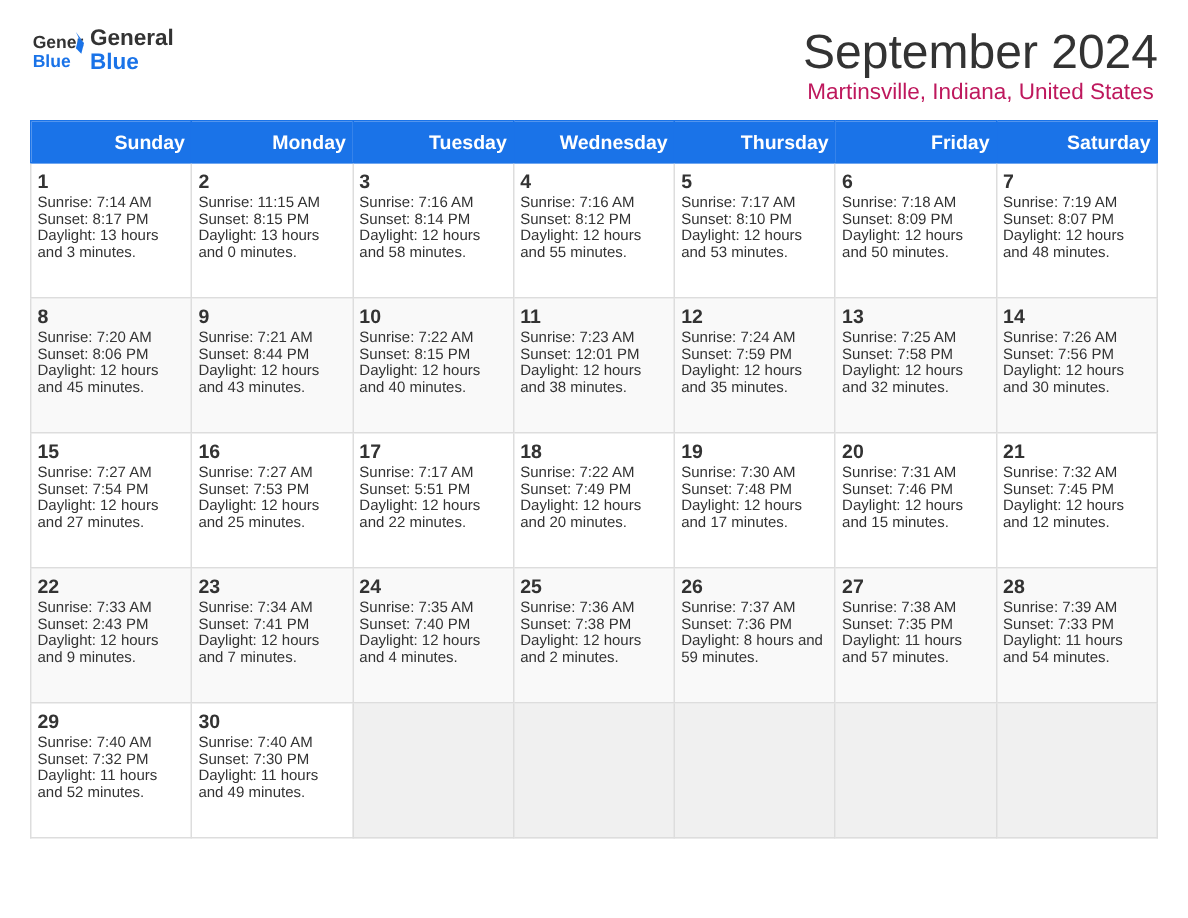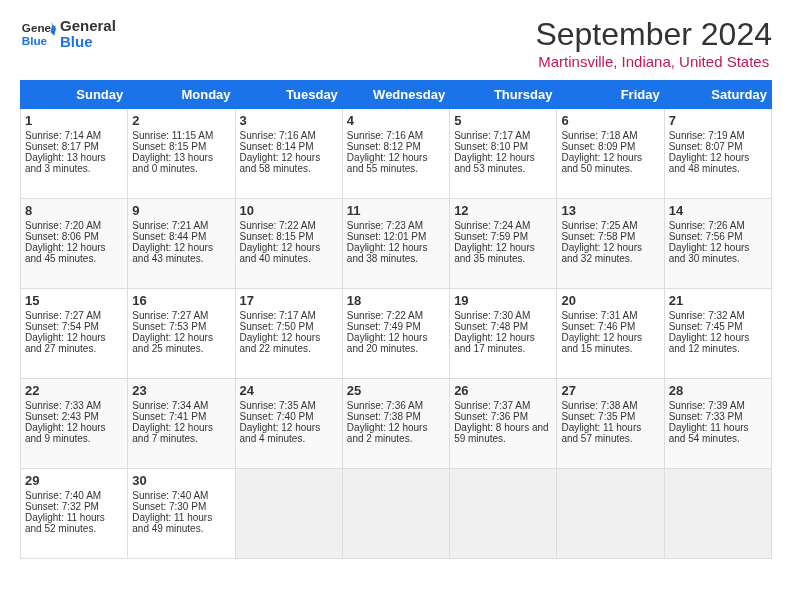--- a/index.html
+++ b/index.html
@@ -207,21 +207,21 @@
         </td>
         <td>
           <span class="day-num">16</span>
           <div>Sunrise: 7:27 AM</div>
           <div>Sunset: 7:53 PM</div>
           <div>Daylight: 12 hours and 25 minutes.</div>
         </td>
         <td>
           <span class="day-num">17</span>
           <div>Sunrise: 7:17 AM</div>
-          <div>Sunset: 7:50 PM</div>
+          <div>Sunset: 5:51 PM</div>
           <div>Daylight: 12 hours and 22 minutes.</div>
         </td>
         <td>
           <span class="day-num">18</span>
           <div>Sunrise: 7:22 AM</div>
           <div>Sunset: 7:49 PM</div>
           <div>Daylight: 12 hours and 20 minutes.</div>
         </td>
         <td>
           <span class="day-num">19</span>

